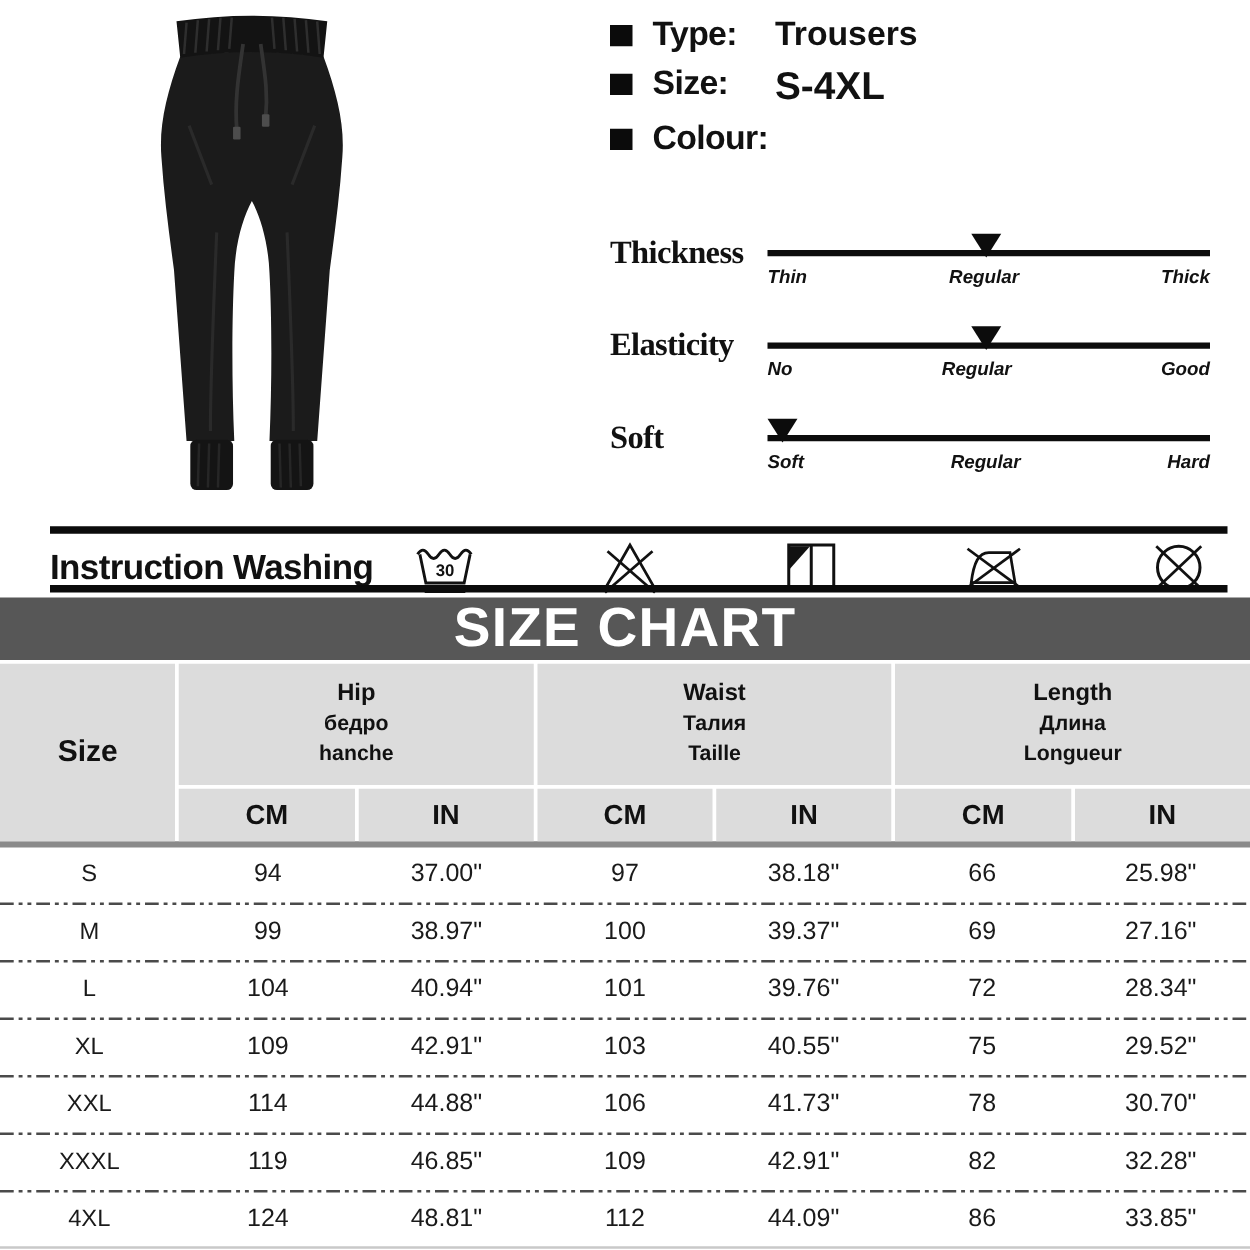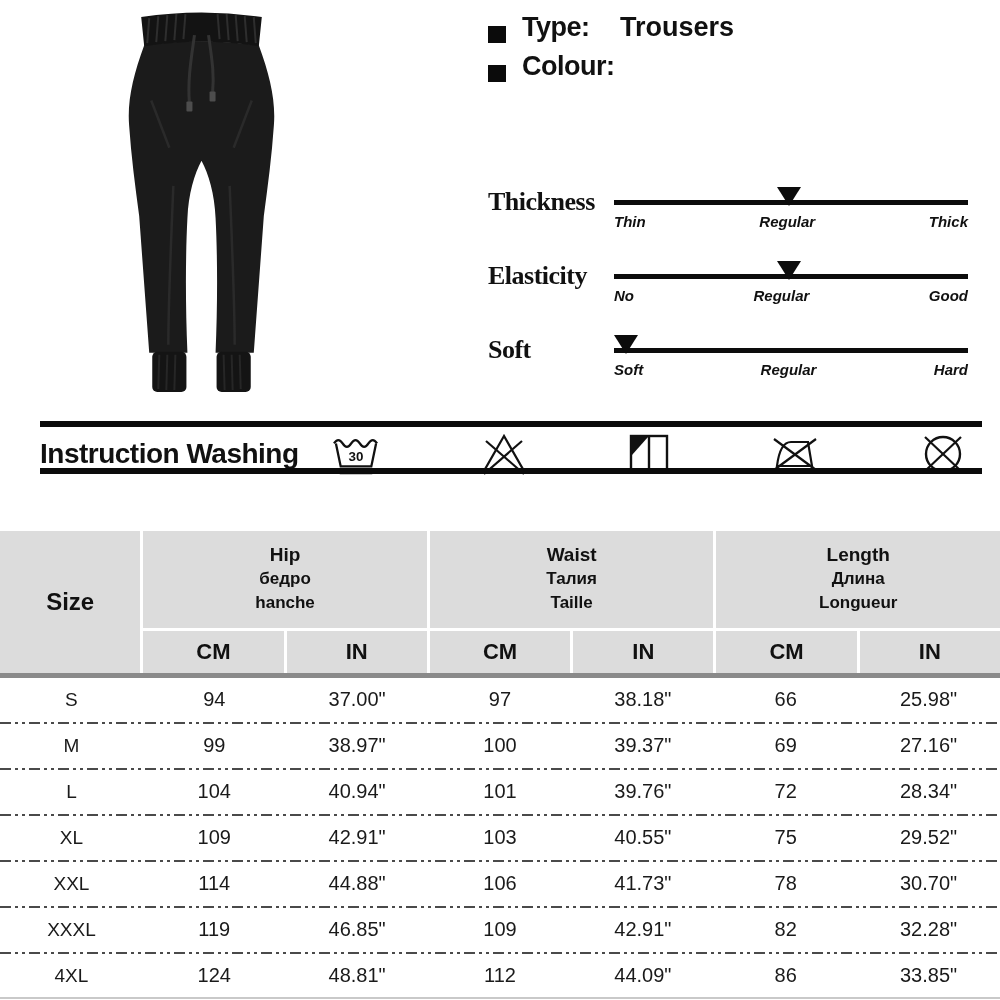--- a/index.html
+++ b/index.html
@@ -8,21 +8,21 @@
     font-family:"Liberation Sans", sans-serif;
     background:#ffffff; color:#111;
   }
   .canvas { position:relative; width:1000px; height:1000px; overflow:hidden; background:#fff; }
 
   
   .product-photo { position:absolute; left:103px; top:5px; width:197px; height:392px; }
 
   
   .info { position:absolute; left:488px; top:12px; width:505px; }
-  .info-row { display:flex; align-items:flex-end; margin-bottom:8px; }
+  .info-row { display:flex; align-items:flex-start; margin-bottom:8px; }
   .bullet { width:18px; height:17px; background:#0b0b0b; margin-top:8px; flex:none; }
   .info-label { font-size:27px; font-weight:700; margin-left:16px; width:96px; letter-spacing:-0.5px; flex:none; }
   .info-value { font-size:27px; font-weight:700; margin-left:2px; }
   .info-value.size-value { font-size:31px; }
   .colour-value { font-size:17px; font-weight:700; line-height:21px; margin-top:7px; }
 
   
   .sliders { position:absolute; left:488px; top:183px; width:496px; }
   .slider-row { position:relative; height:74px; }
   .slider-title { position:absolute; left:0; top:4px; font-size:26px; font-weight:700; letter-spacing:-0.5px;font-family:Liberation Serif, serif; }
@@ -95,20 +95,25 @@
   </div>
 
   <div class="info">
     <div class="info-row">
       <span class="bullet"></span>
       <span class="info-label">Type:</span>
       <span class="info-value">Trousers</span>
     </div>
     <div class="info-row">
       <span class="bullet"></span>
+      <span class="info-label">Size:</span>
+      <span class="info-value size-value">S-4XL</span>
+    </div>
+    <div class="info-row">
+      <span class="bullet"></span>
       <span class="info-label">Colour:</span>
     </div>
   </div>
 
   <div class="sliders">
     <div class="slider-row">
       <span class="slider-title">Thickness</span>
       <div class="track-zone">
         <div class="track">
           <div class="marker" style="left: 49.5%;"></div>
@@ -175,20 +180,23 @@
       </svg>
       <svg width="50" height="44" viewBox="0 0 50 44">
         <circle cx="25" cy="22" r="17" fill="none" stroke="#111" stroke-width="2.4"></circle>
         <line x1="7" y1="5" x2="43" y2="39" stroke="#111" stroke-width="2.2"></line>
         <line x1="43" y1="5" x2="7" y2="39" stroke="#111" stroke-width="2.2"></line>
       </svg>
     </div>
   </div>
   <div class="wash-bar bottom"></div>
 
+  <div class="chart-band">
+    <span>SIZE CHART</span>
+  </div>
 
   <div class="table-header">
     <div class="th th-size">Size</div>
     <div class="th th-group">
       <span class="g-en">Hip</span>
       <span class="g-ru">бедро</span>
       <span class="g-fr">hanche</span>
     </div>
     <div class="th th-group">
       <span class="g-en">Waist</span>

